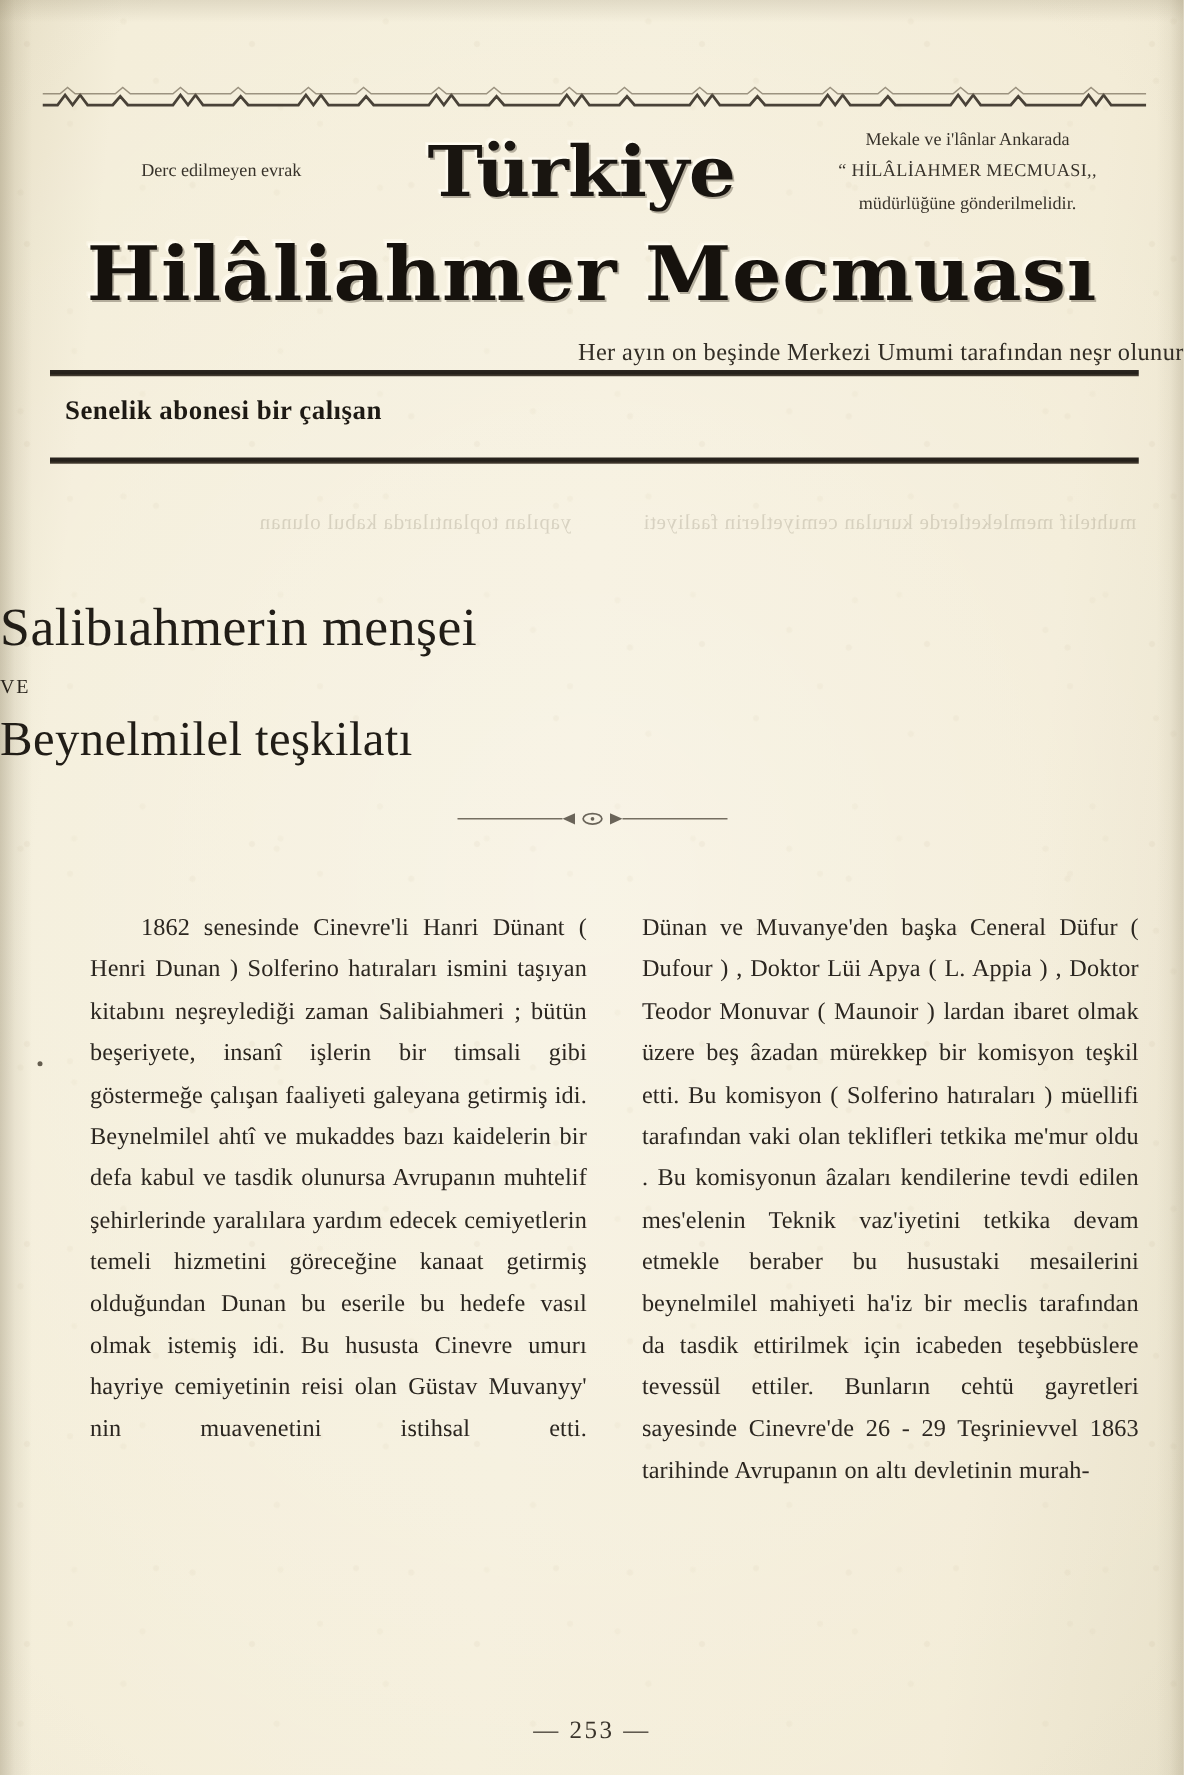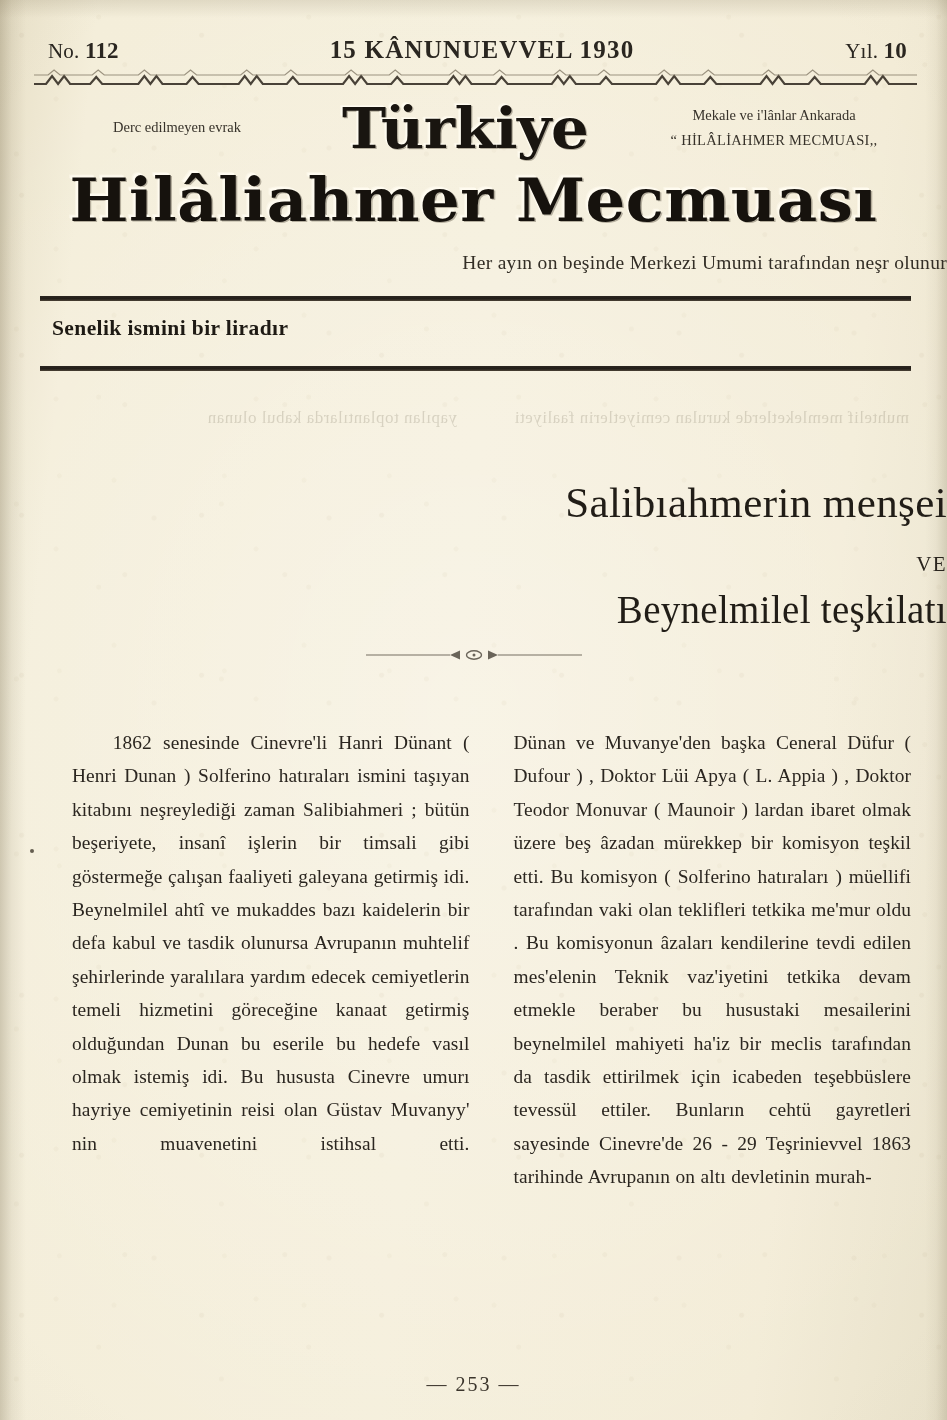--- a/index.html
+++ b/index.html
@@ -147,27 +147,27 @@
     color: #6d6550;
     font-size: 17px; line-height: 39px; letter-spacing: .5px;
     display: flex; justify-content: space-between; gap: 40px;
     overflow: hidden;
     filter: blur(.4px);
   }
   .ghost > div { width: 48%; }
 
   
   .art-title {
-    position: absolute; left: 0; right: 0; top: 478px; text-align: right;
+    position: absolute; left: 0; right: 0; top: 478px; text-align: left;
   }
   .art-title .main {
     font-size: 43px; letter-spacing: .4px; color: #211d17; line-height: 1.15;
   }
   .art-title .ve {
-    font-size: 21px; letter-spacing: 1.4px; margin-top: 25px; color: #2a251e;
+    font-size: 16px; letter-spacing: 1.4px; margin-top: 14px; color: #2a251e;
   }
   .art-title .sub {
     font-size: 39px; letter-spacing: .3px; margin-top: 10px; color: #211d17;
   }
   .ornament {
     position: absolute; left: 0; right: 0; top: 648px;
     display: flex; align-items: center; justify-content: center;
   }
   .ornament svg { display:block; opacity: .75; }
 
@@ -206,31 +206,20 @@
 </head>
 <body>
 
 <div class="page">
 
   <div class="grain"></div>
   <div class="edge-top"></div>
   <div class="edge-left"></div>
   <div class="edge-right"></div>
 
-  <div class="issue-line">
-    <div class="issue-no">
-      <span>No.</span>
-      <span class="b">112</span>
-    </div>
-    <div class="issue-date">15 KÂNUNUEVVEL 1930</div>
-    <div class="issue-year">
-      <span>Yıl.</span>
-      <span class="b">10</span>
-    </div>
-  </div>
 
   <div class="zigzag">
     <svg viewBox="0 0 880 22" preserveAspectRatio="none" aria-hidden="true">
       <path d="M0 16 L12 16 L18 8 L24 16 L30 8 L36 16 L48 16 L56 16 L62 9 L68 16 L80 16
                L96 16 L104 16 L110 8 L116 16 L122 8 L128 16 L140 16 L152 16 L158 9 L164 16 L176 16
                L196 16 L204 16 L210 8 L216 16 L222 8 L228 16 L240 16 L252 16 L258 9 L264 16 L276 16
                L300 16 L308 16 L314 8 L320 16 L326 8 L332 16 L344 16 L356 16 L362 9 L368 16 L380 16
                L404 16 L412 16 L418 8 L424 16 L430 8 L436 16 L448 16 L460 16 L466 9 L472 16 L484 16
                L508 16 L516 16 L522 8 L528 16 L534 8 L540 16 L552 16 L564 16 L570 9 L576 16 L588 16
                L612 16 L620 16 L626 8 L632 16 L638 8 L644 16 L656 16 L668 16 L674 9 L680 16 L692 16
@@ -250,29 +239,30 @@
 
   <div class="masthead">
     <div class="mast-row">
       <div class="mast-note">
         <div>Derc edilmeyen evrak</div>
       </div>
       <div class="turkiye">Türkiye</div>
       <div class="mast-note right">
         <div>Mekale ve i'lânlar Ankarada</div>
         <div class="caps">“ HİLÂLİAHMER MECMUASI,,</div>
+        <div>müdürlüğüne gönderilmelidir.</div>
       </div>
     </div>
     <div class="hilal">Hilâliahmer Mecmuası</div>
     <div class="tagline">Her ayın on beşinde Merkezi Umumi tarafından neşr olunur</div>
   </div>
 
   <div class="rule-thick r1"></div>
   <div class="sub-band">
-    <span>Senelik ismini bir liradır</span>
+    <span>Senelik abonesi bir çalışan</span>
   </div>
   <div class="rule-thick r2"></div>
 
   <div class="ghost">
     <div>muhtelif memleketlerde kurulan cemiyetlerin faaliyeti</div>
     <div>yapılan toplantılarda kabul olunan</div>
   </div>
 
   <div class="art-title">
     <div class="main">Salibıahmerin menşei</div>

